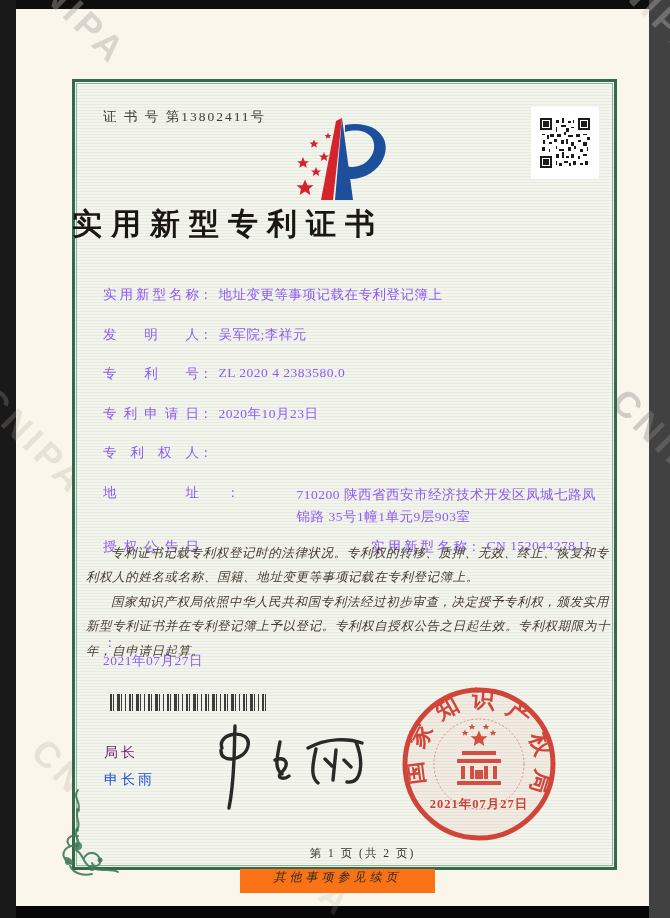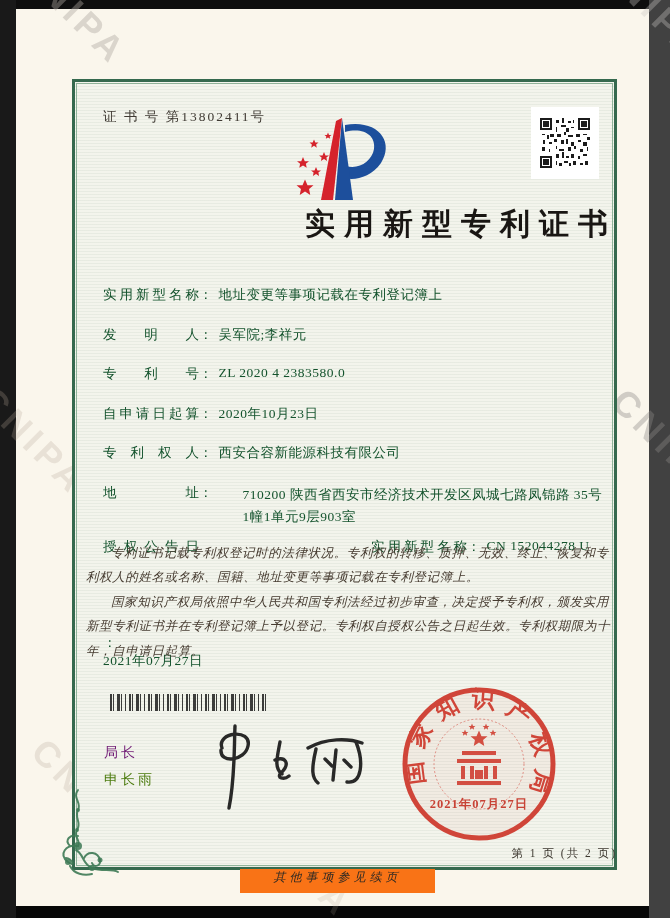--- a/index.html
+++ b/index.html
@@ -37,51 +37,51 @@
            pointer-events:none; }
 
   .content { position:absolute; z-index:4; inset:0;border-radius:11px; }
 
   .cert-number { position:absolute; left:103px; top:108px; font-size:13.5px; letter-spacing:2px; color:#3f3a33; }
 
   .logo { position:absolute; left:276px; top:114px; width:128px; height:92px; }
   .qr   { position:absolute; left:533px; top:109px; width:64px; height:68px; background:#fff;
           display:flex; align-items:center; justify-content:center; box-shadow:0 0 0 2px #fff; }
 
-  .title { position:absolute; left:72px; top:204px; width:545px; text-align:right;
+  .title { position:absolute; left:72px; top:204px; width:545px; text-align:left;
            font-size:30px; font-weight:bold; letter-spacing:9px; color:#191613; }
 
   .fields { position:absolute; left:103px; top:286px; width:505px; }
-  .frow { display:flex; align-items:flex-start; font-size:13.5px; color:#14532d; margin-bottom:21.5px; }
+  .frow { display:flex; align-items:flex-start; font-size:13.5px; color:#8b5cf6; margin-bottom:21.5px; }
   .flabel { display:inline-block; width:96px; text-align:justify; text-align-last:justify; flex:0 0 96px; }
   .fsep { margin-right:6px; }
   .fvalue { letter-spacing:0.5px; }
-  .frow-addr { margin-bottom:10px; }
+  .frow-addr { margin-bottom:10px;gap:27px; }
   .frow-addr .fvalue { width:388px; line-height:1.65;margin-left:24px; }
   .frow-double { display:flex; }
   .fgroup { display:flex; }
   .fgroup-left { width:268px;flex-direction:column; }
 
   .paragraphs { position:absolute; left:86px; top:541px; width:526px;
                 font-size:12.5px; font-style:italic; line-height:1.95; letter-spacing:0.6px; color:#463b30; }
   .paragraphs p { text-indent:2em; }
 
   .barcode { position:absolute; left:110px; top:694px; width:158px; height:17px;
      background:repeating-linear-gradient(90deg,
        #1c1c1c 0 2px, transparent 2px 3px, #1c1c1c 3px 4px, transparent 4px 7px,
        #1c1c1c 7px 10px, transparent 10px 11px, #1c1c1c 11px 12px, transparent 12px 15px,
        #1c1c1c 15px 16px, transparent 16px 19px); opacity:0.85; }
 
   .sig-title { position:absolute; left:104px; top:744px; font-size:14px; letter-spacing:3px; color:#701a75; }
-  .sig-name  { position:absolute; left:104px; top:771px; font-size:14px; letter-spacing:3px; color:#4d7c0f; }
+  .sig-name  { position:absolute; left:104px; top:771px; font-size:14px; letter-spacing:3px; color:#1d4ed8; }
   .signature { position:absolute; left:196px; top:716px; width:180px; height:96px; }
 
   .seal { position:absolute; left:399px; top:684px; width:160px; height:160px; opacity:0.92; }
 
-  .page-info { position:absolute; left:72px; top:846px; width:545px; text-align:right;
+  .page-info { position:absolute; left:72px; top:846px; width:545px; text-align:center;
                font-size:11.5px; letter-spacing:2px; color:#3c372f;padding-left:36px; }
 
   .footer-note { position:absolute; z-index:5; left:240px; top:869px; width:195px; height:24px;
                  background:#f97316; display:flex; align-items:flex-start; justify-content:center;
                  font-size:12px; font-style:italic; letter-spacing:4px; color:#2f2a24; }
 
   .corner-ornament { position:absolute; z-index:6; left:48px; top:788px; width:86px; height:92px; }
 </style>
 </head>
 <body>
@@ -219,28 +219,27 @@
         <span class="flabel">发明人</span>
           <span class="fsep">：</span>
         <span class="fvalue">吴军院;李祥元</span>
       </div>
       <div class="frow">
         <span class="flabel">专利号</span>
           <span class="fsep">：</span>
         <span class="fvalue">ZL 2020 4 2383580.0</span>
       </div>
       <div class="frow">
-        <span class="flabel">自申请日起算</span>
+        <span class="flabel">专利申请日</span>
           <span class="fsep">：</span>
         <span class="fvalue">2020年10月23日</span>
       </div>
       <div class="frow">
         <span class="flabel">专利权人</span>
           <span class="fsep">：</span>
-        <span class="fvalue">西安合容新能源科技有限公司</span>
       </div>
       <div class="frow frow-addr">
         <span class="flabel">地址</span>
           <span class="fsep">：</span>
         <span class="fvalue">710200 陕西省西安市经济技术开发区凤城七路凤锦路 35号1幢1单元9层903室</span>
       </div>
       <div class="frow frow-double">
         <span class="fgroup fgroup-left">
           <span class="flabel">授权公告日</span>
             <span class="fsep">：</span>

